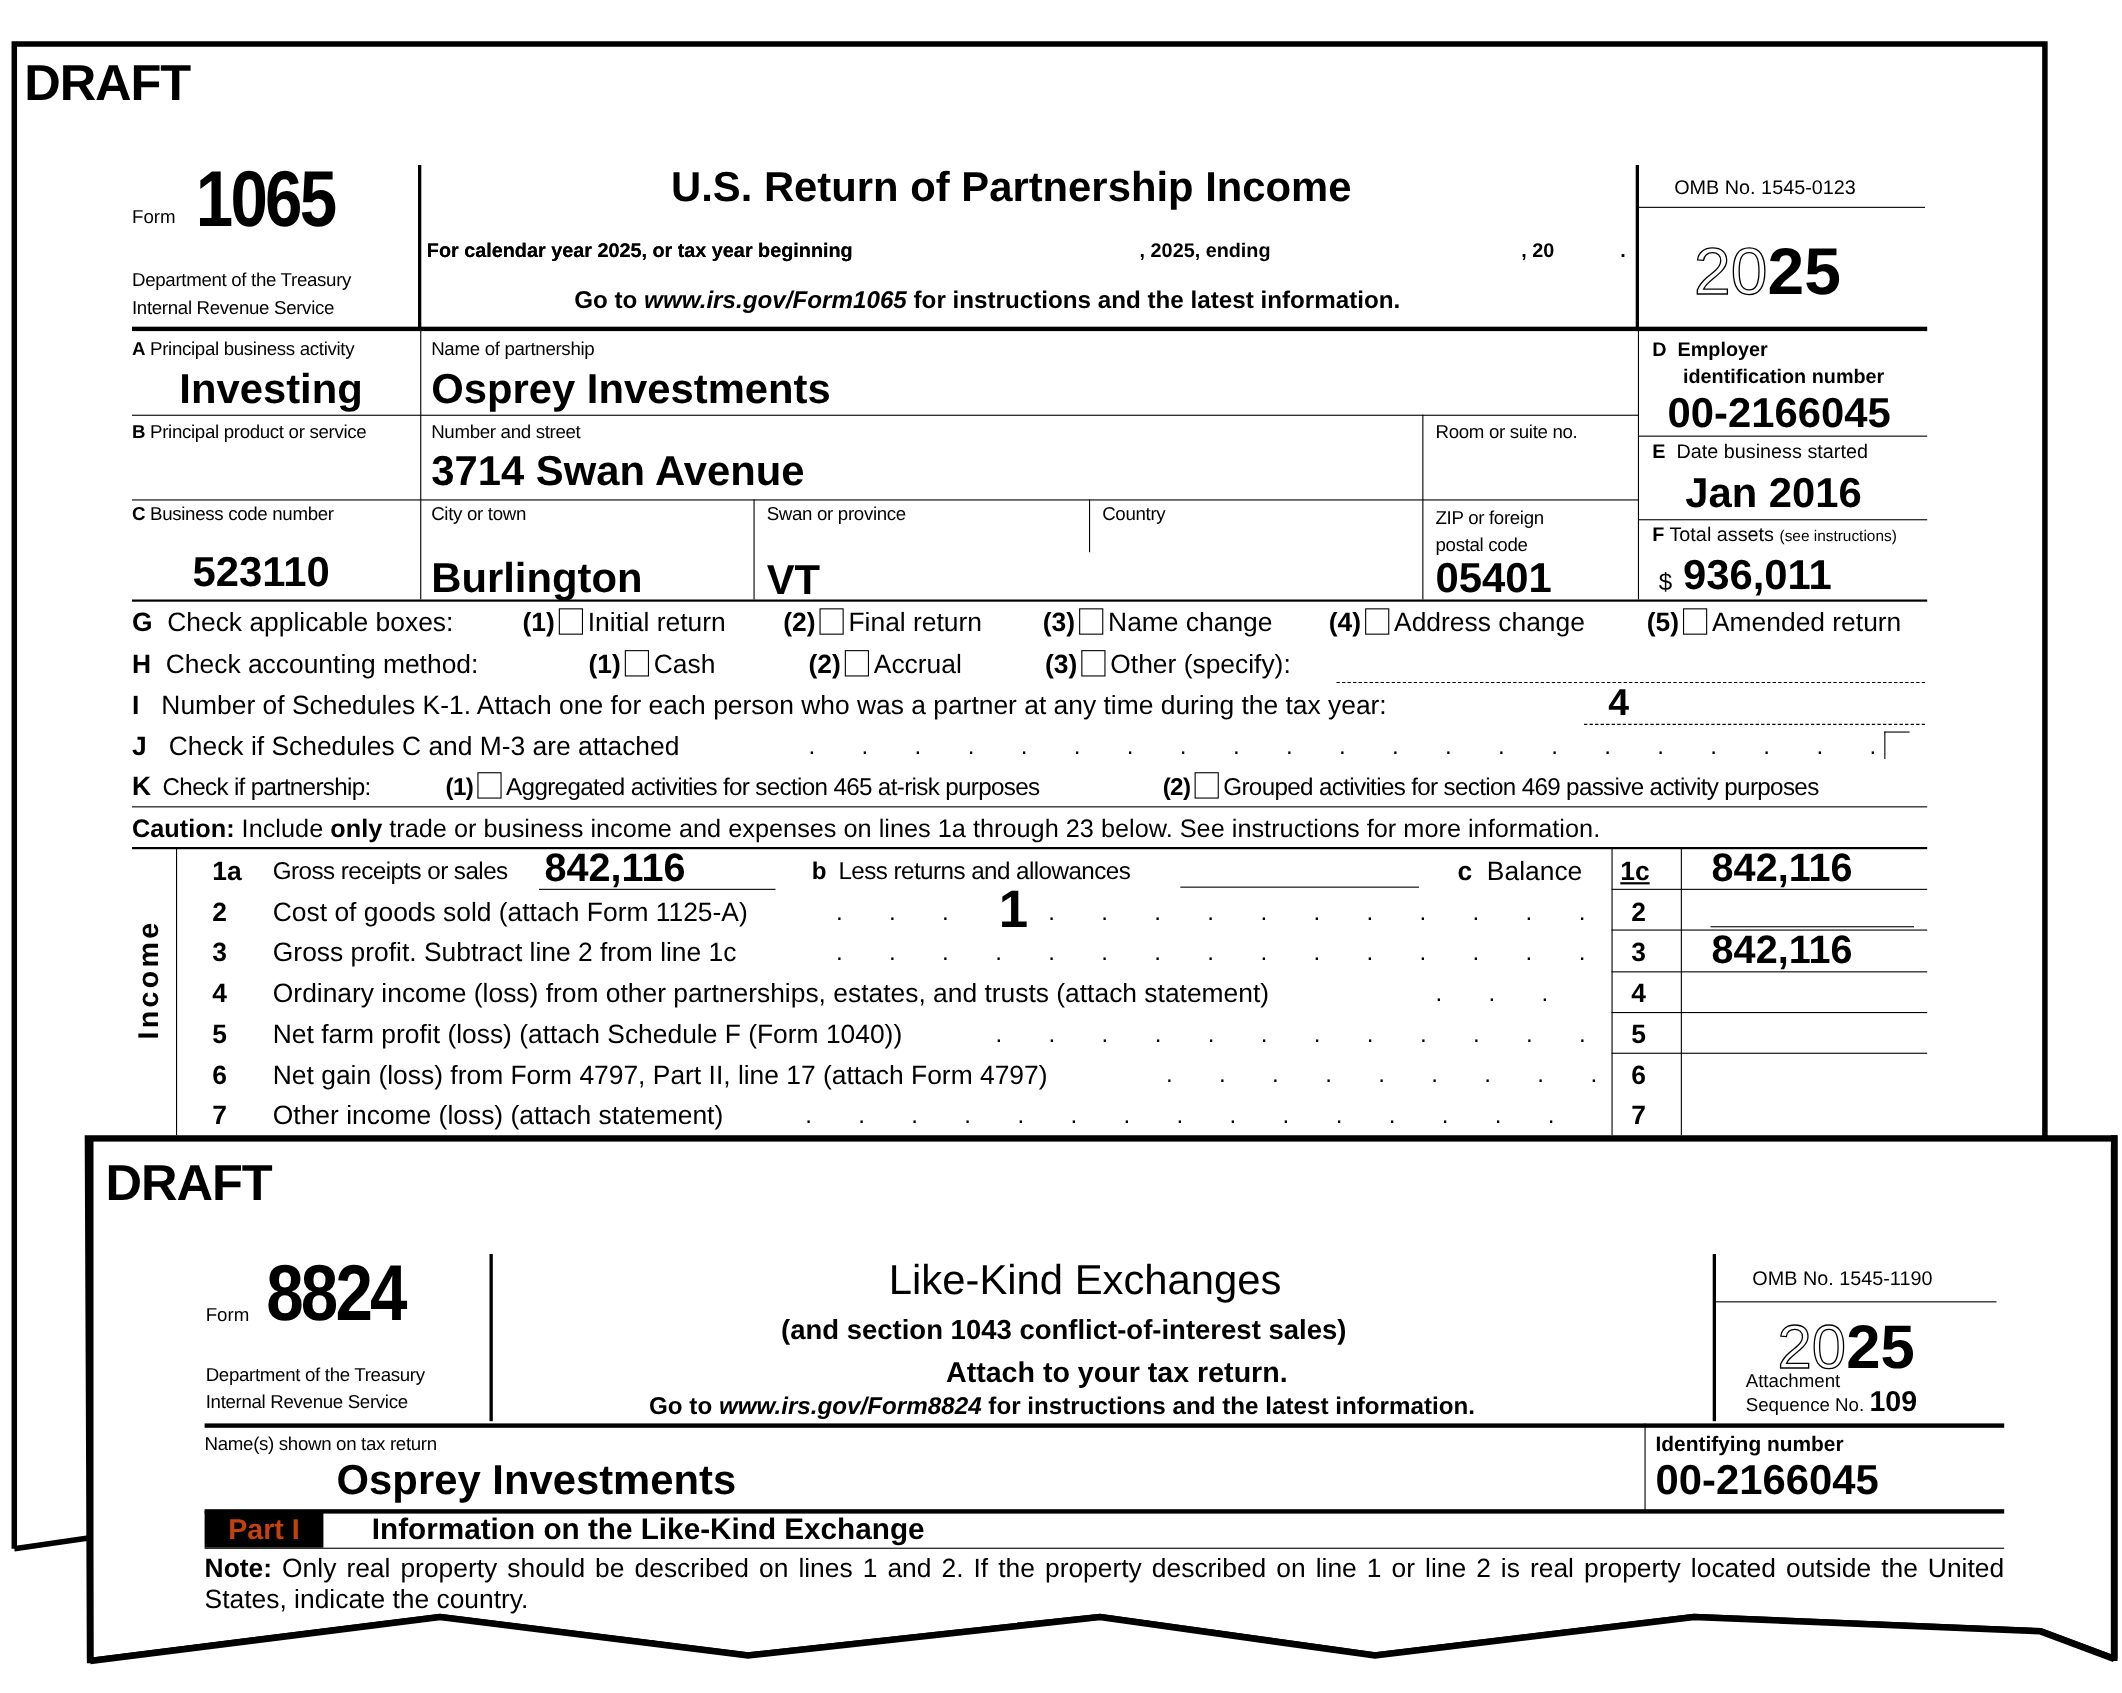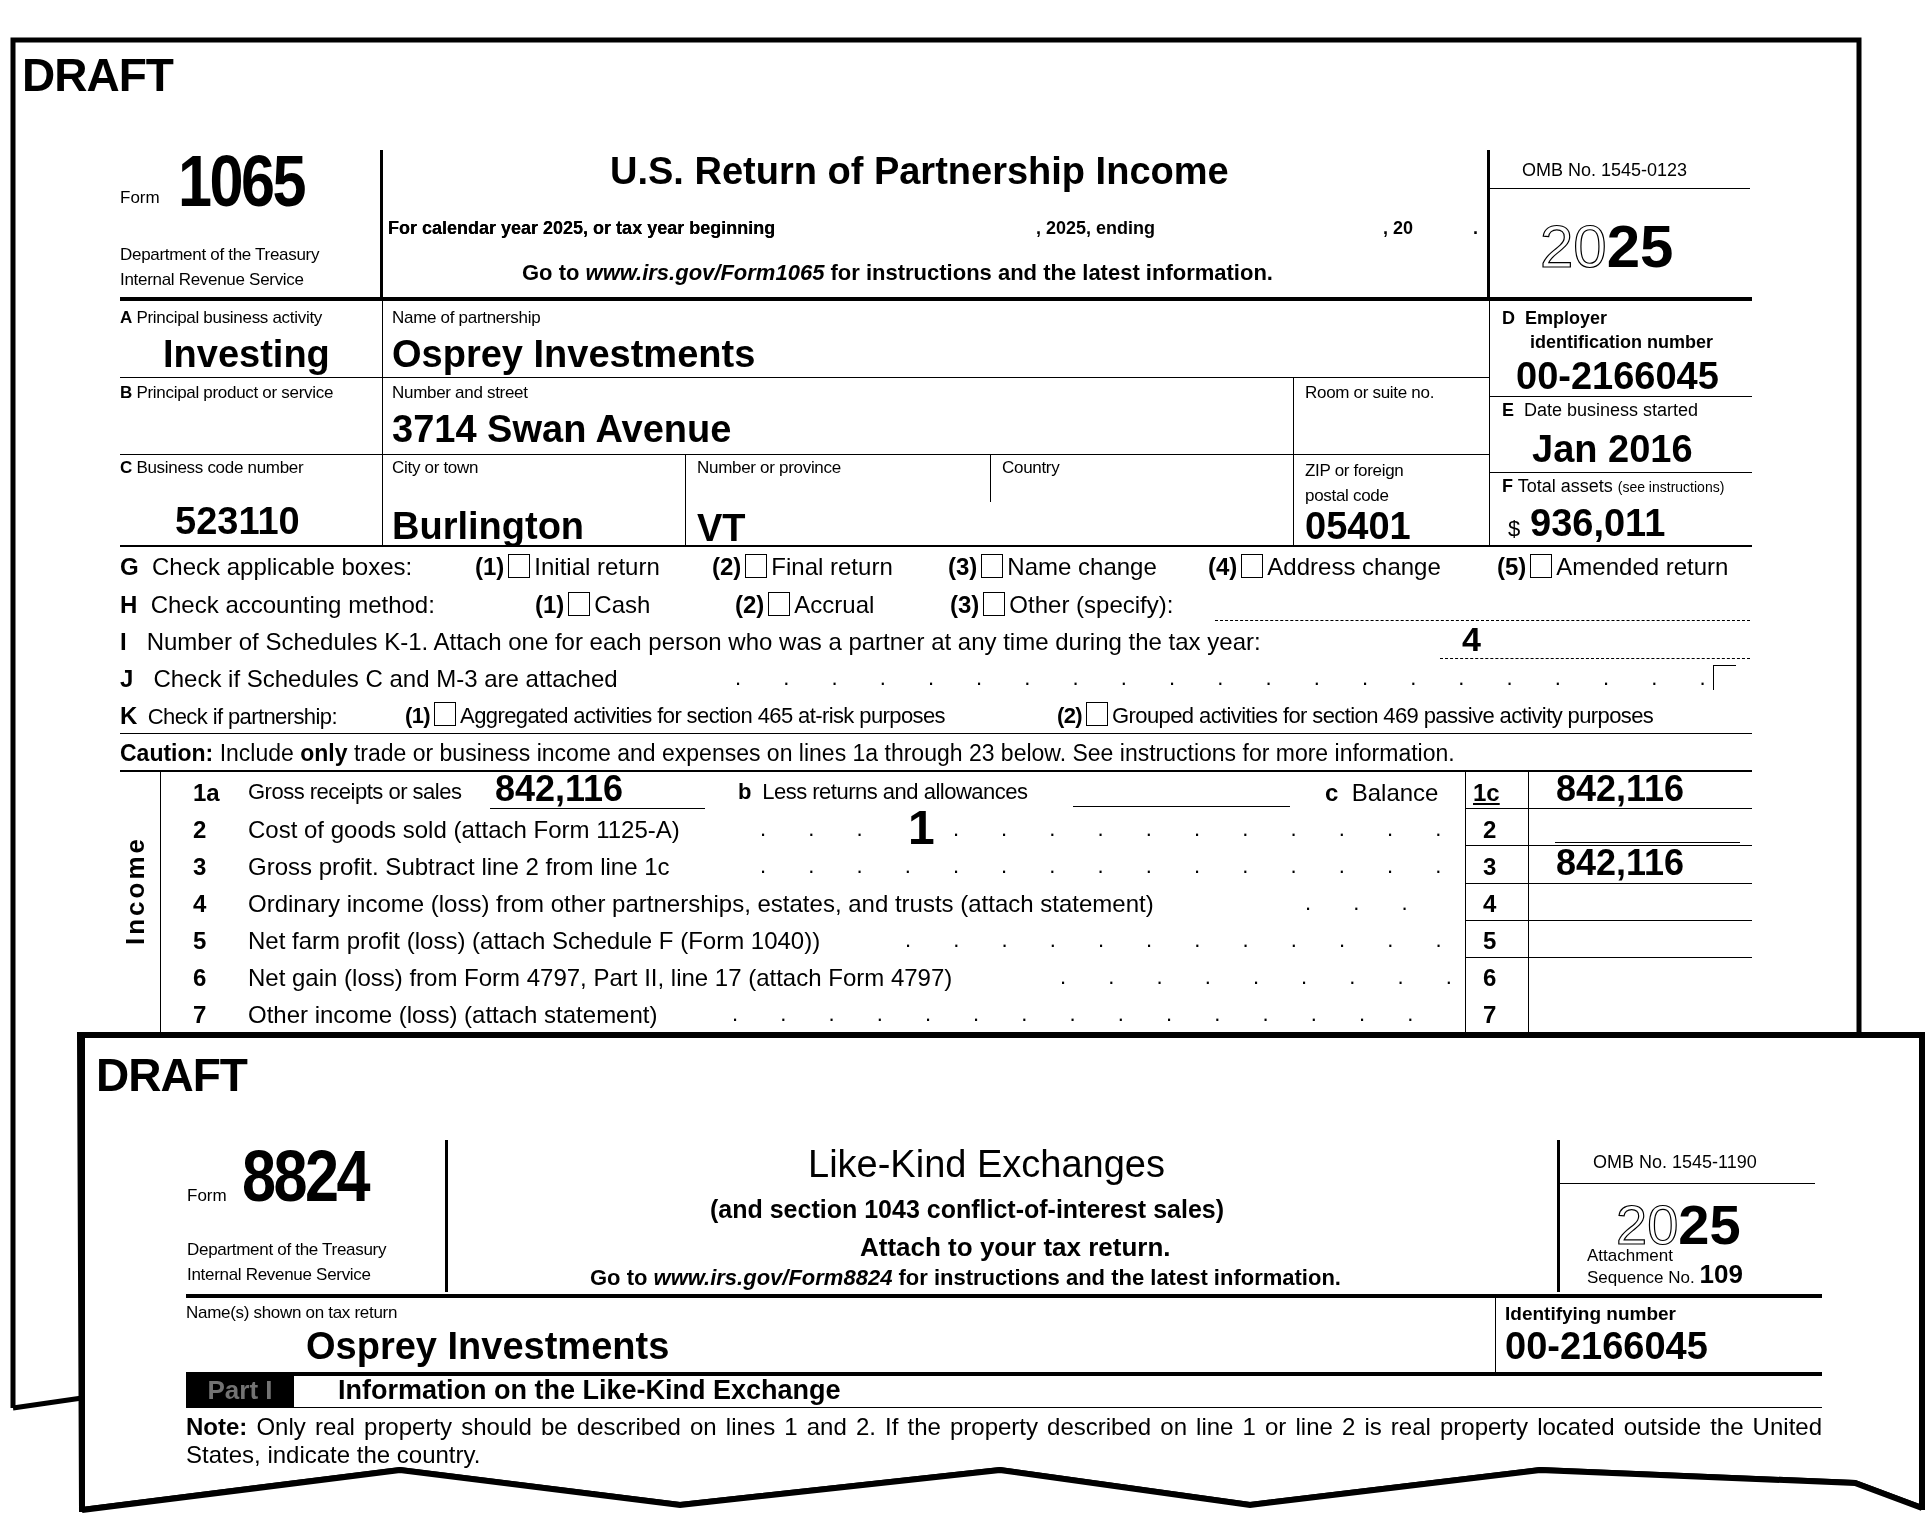--- a/index.html
+++ b/index.html
@@ -91,21 +91,21 @@
 
   <div class="abs" style="left:1502px;top:400px;font-size:18px;"><b>E</b>&nbsp; <span>Date business started</span></div>
   <div class="val" style="left:1532px;top:428px;">Jan 2016</div>
   <div class="hline" style="left:1490px;top:472px;width:262px;"></div>
 
   <div class="lbl-sm" style="left:120px;top:458px;"><b>C</b> <span>Business code number</span></div>
   <div class="val" style="left:175px;top:500px;">523110</div>
   <div class="lbl-sm" style="left:392px;top:458px;">City or town</div>
   <div class="val" style="left:392px;top:505px;">Burlington</div>
   <div class="vline" style="left:685px;top:454px;height:91px;"></div>
-  <div class="lbl-sm" style="left:697px;top:458px;">Number or province</div>
+  <div class="lbl-sm" style="left:697px;top:458px;">Swan or province</div>
   <div class="val" style="left:697px;top:507px;">VT</div>
   <div class="vline" style="left:990px;top:454px;height:48px;"></div>
   <div class="lbl-sm" style="left:1002px;top:458px;">Country</div>
   <div class="lbl-sm" style="left:1305px;top:458px;line-height:25px;"><span>ZIP or foreign</span><br><span>postal code</span></div>
   <div class="val" style="left:1305px;top:505px;">05401</div>
   <div class="hline med" style="left:120px;top:545px;width:1632px;"></div>
 
   <div class="abs" style="left:1502px;top:476px;font-size:18px;white-space:nowrap;"><b>F</b> <span>Total assets</span> <span style="font-size:14px;">(see instructions)</span></div>
   <div class="abs" style="left:1508px;top:516px;font-size:22px;">$</div>
   <div class="val" style="left:1530px;top:502px;">936,011</div>
@@ -228,21 +228,21 @@
 
   <div class="hline thick" style="left:186px;top:1294px;width:1636px;"></div>
 
   <div class="lbl-sm" style="left:186px;top:1303px;">Name(s) shown on tax return</div>
   <div class="val" style="left:306px;top:1325px;font-size:38px;">Osprey Investments</div>
   <div class="vline" style="left:1495px;top:1294px;height:80px;"></div>
   <div class="abs" style="left:1505px;top:1303px;font-size:19px;font-weight:bold;">Identifying number</div>
   <div class="val" style="left:1505px;top:1325px;font-size:38px;">00-2166045</div>
   <div class="hline thick" style="left:186px;top:1372px;width:1636px;"></div>
 
-  <div class="abs" style="left:186px;top:1374px;width:108px;height:33px;background:#000;color:#737373;font-size:26px;font-weight:bold;text-align:center;line-height:33px;">Part I</div>
+  <div class="abs" style="left:186px;top:1374px;width:108px;height:33px;background:#000;color:#c2410c;font-size:26px;font-weight:bold;text-align:center;line-height:33px;">Part I</div>
   <div class="abs" style="left:338px;top:1375px;font-size:27px;font-weight:bold;white-space:nowrap;">Information on the Like-Kind Exchange</div>
   <div class="hline" style="left:186px;top:1407px;width:1636px;"></div>
 
   <div class="abs" style="left:186px;top:1413px;width:1636px;font-size:24px;line-height:28px;text-align:justify;">
     <b>Note:</b><span> Only real property should be described on lines 1 and 2. If the property described on line 1 or line 2 is real property located outside the United States, indicate the country.</span>
   </div>
 
   <div class="abs" style="left:400px;top:1485px;font-size:24px;color:#000;white-space:nowrap;clip-path:polygon(0 0,100% 0,100% 45%,0 45%);">of like-kind property</div>
 </div>
 

